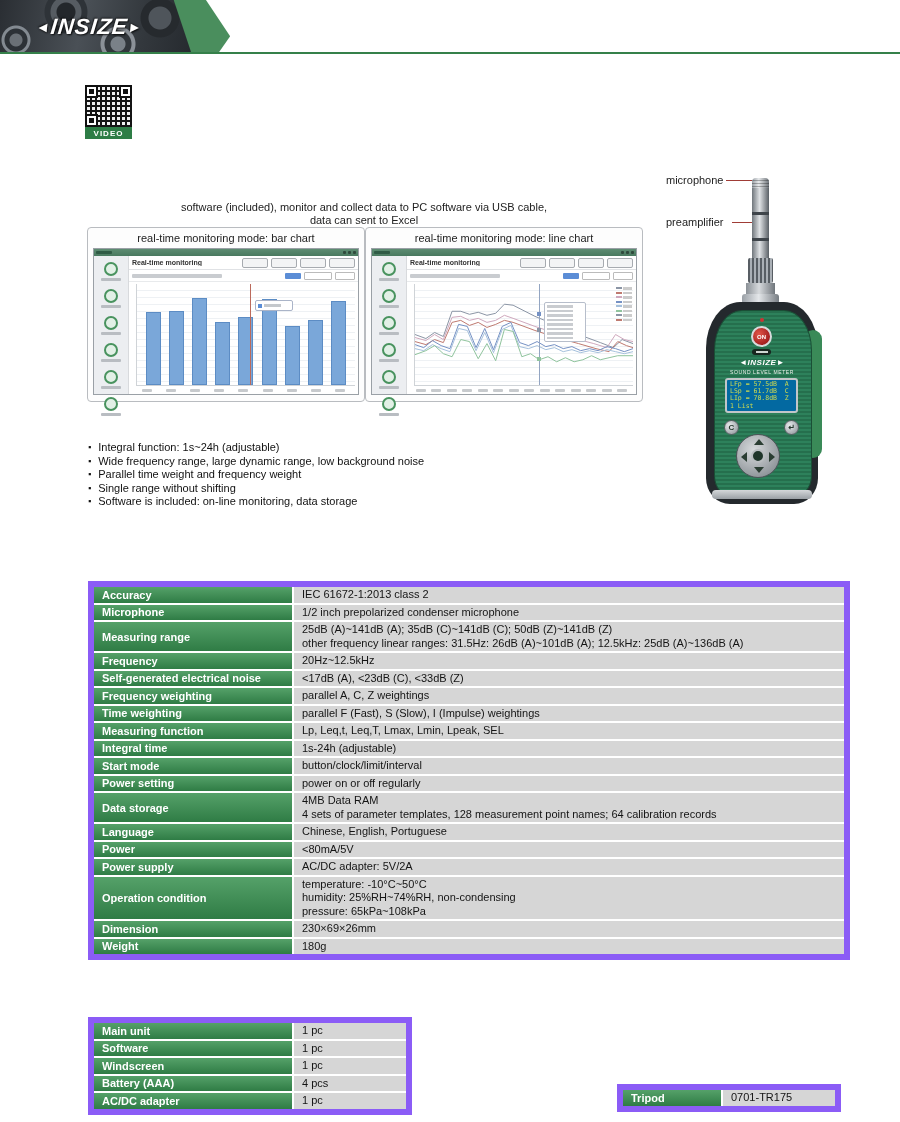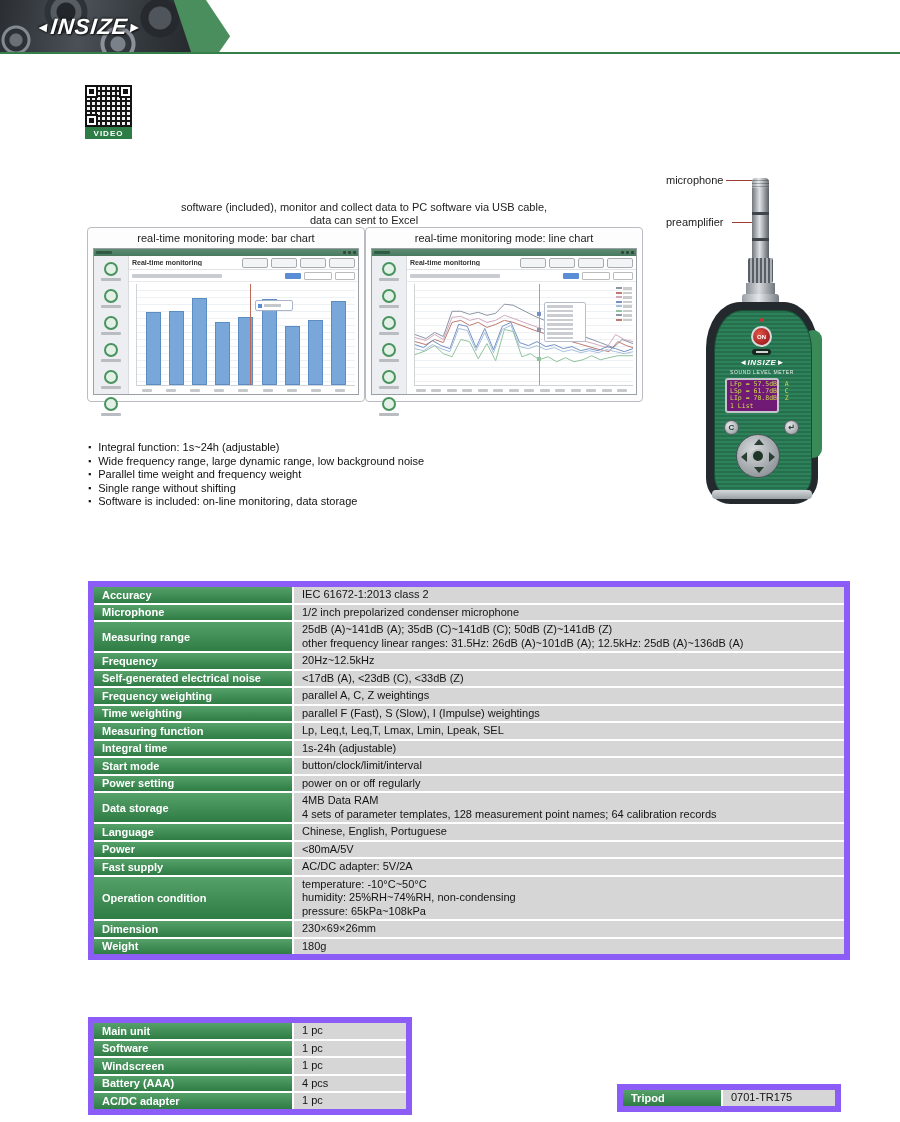--- a/index.html
+++ b/index.html
@@ -125,21 +125,21 @@
     background:radial-gradient(circle at 35% 35%,#e05548,#a31f1f 72%);border:2px solid #d8dadc;
     box-sizing:border-box;color:#fff;font-size:6px;font-weight:bold;display:flex;
     align-items:center;justify-content:center;}
   .reset-pill{position:absolute;left:104px;top:191px;width:19px;height:6px;background:#18261f;
     border-radius:3px;display:flex;align-items:center;justify-content:center;}
   .reset-pill i{display:block;width:12px;height:1.5px;background:#cfd6d1;}
   .device-logo{position:absolute;left:66px;top:200px;width:96px;text-align:center;color:#fff;
     font-style:italic;font-weight:900;font-size:8px;letter-spacing:.5px;}
   .device-name{position:absolute;left:66px;top:211px;width:96px;text-align:center;color:#e8efe9;
     font-size:5px;letter-spacing:.6px;}
-  .device-display{position:absolute;left:77px;top:220px;width:54px;height:35px;background:#701a75;
+  .device-display{position:absolute;left:77px;top:220px;width:73px;height:35px;background:#0369a1;
     border:2px solid #c2c6c9;border-radius:3px;box-sizing:border-box;padding:1px 3px;}
   .disp-line{font-family:"DejaVu Sans Mono",monospace;font-size:6.5px;line-height:7.2px;color:#cfdb4f;white-space:pre;}
   .round-btn{position:absolute;width:15px;height:15px;border-radius:50%;
     background:radial-gradient(circle at 35% 35%,#e9ebed,#9fa5aa 75%);border:1px solid #5c6267;
     box-sizing:border-box;color:#27382e;font-size:8px;font-weight:bold;display:flex;
     align-items:center;justify-content:center;}
   .dpad{position:absolute;left:88px;top:276px;width:44px;height:44px;border-radius:50%;
     background:radial-gradient(circle at 40% 35%,#d7dadc,#8c9297 80%);border:1px solid #4e5459;box-sizing:border-box;}
   .dpad-center{position:absolute;left:14px;top:14px;width:14px;height:14px;border-radius:50%;
     background:#1f352a;border:2px solid #b9bdc0;box-sizing:border-box;}
@@ -562,21 +562,21 @@
           <div class="value-line">Chinese, English, Portuguese</div>
         </div>
       </div>
       <div class="t-row">
         <div class="cell-label">Power</div>
         <div class="cell-value">
           <div class="value-line">&lt;80mA/5V</div>
         </div>
       </div>
       <div class="t-row">
-        <div class="cell-label">Fast supply</div>
+        <div class="cell-label">Power supply</div>
         <div class="cell-value">
           <div class="value-line">AC/DC adapter: 5V/2A</div>
         </div>
       </div>
       <div class="t-row">
         <div class="cell-label">Operation condition</div>
         <div class="cell-value">
           <div class="value-line">temperature: -10°C~50°C</div>
           <div class="value-line">humidity: 25%RH~74%RH, non-condensing</div>
           <div class="value-line">pressure: 65kPa~108kPa</div>

